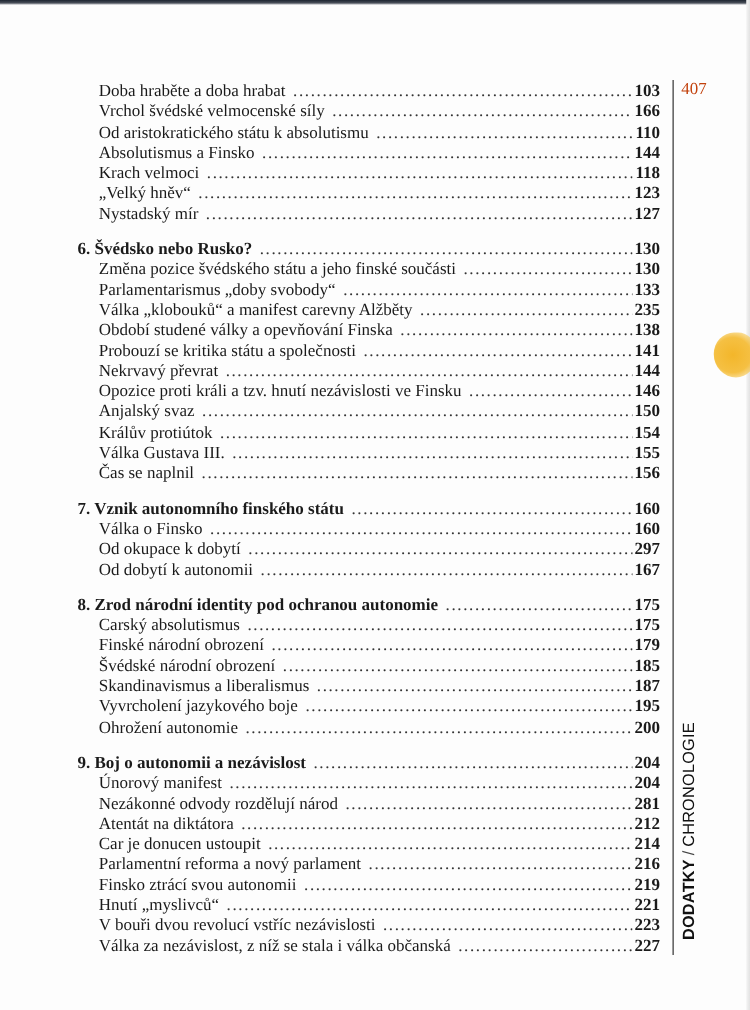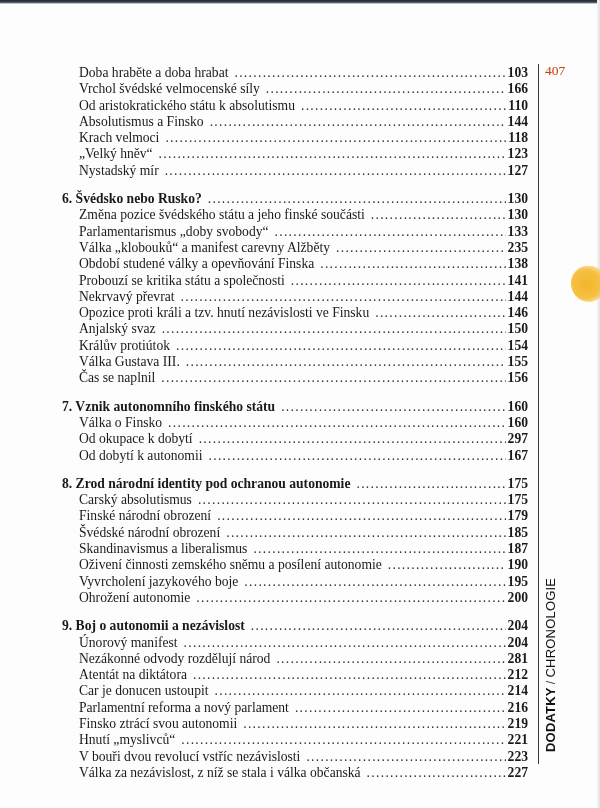--- a/index.html
+++ b/index.html
@@ -300,25 +300,20 @@
           <span class="title">Švédské národní obrození</span>
           <span class="leader"></span>
           <span class="page">185</span>
         </div>
       <div class="entry sub">
           <span class="title">Skandinavismus a liberalismus</span>
           <span class="leader"></span>
           <span class="page">187</span>
         </div>
       <div class="entry sub">
-          <span class="title">Oživení činnosti zemského sněmu a posílení autonomie</span>
-          <span class="leader"></span>
-          <span class="page">190</span>
-        </div>
-      <div class="entry sub">
           <span class="title">Vyvrcholení jazykového boje</span>
           <span class="leader"></span>
           <span class="page">195</span>
         </div>
       <div class="entry sub">
           <span class="title">Ohrožení autonomie</span>
           <span class="leader"></span>
           <span class="page">200</span>
         </div>
     </div>

